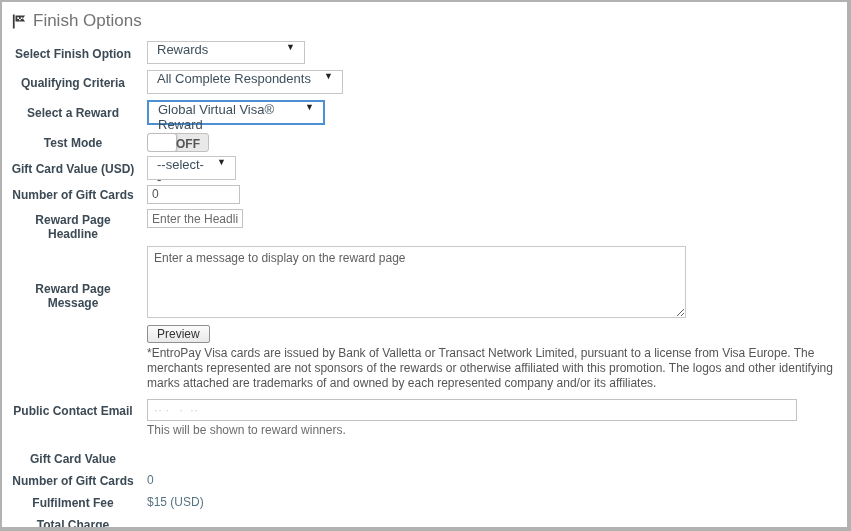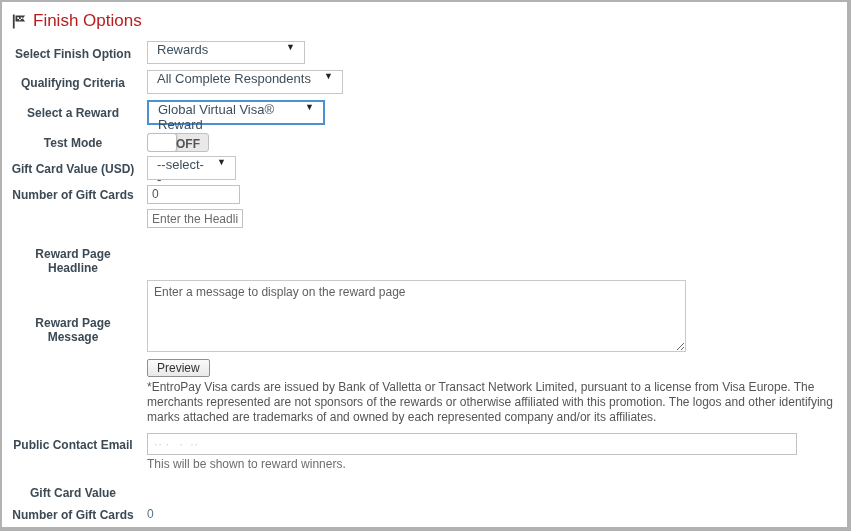--- a/index.html
+++ b/index.html
@@ -5,21 +5,21 @@
   * { box-sizing: border-box; }
   body { margin: 0; background: #fff; font-family: "Liberation Sans", sans-serif; }
   .page {
     width: 851px; height: 531px;
     border: solid #b2b2b2; border-width: 2px 4px 4px 2px;
     background: #fff; overflow: hidden;
     padding: 7px 0 0 8px; position: relative;
   }
   
   .hdr { display: flex; align-items: center; gap: 7px; margin: 2px 0 10px 2px; }
-  .hdr-title { font-size: 17px; color: #b91c1c; }
+  .hdr-title { font-size: 17px; color: #737373; }
   .flag-ic { width: 14px; height: 15px; display: inline-block; }
   
   .row { display: flex; margin-bottom: 6px; }
   .lbl {
     width: 137px; flex-shrink: 0; text-align: center; padding-right: 11px;
     font-size: 12px; font-weight: bold; color: #3c4a55; padding-top: 6px;
   }
   .ctl { flex: 1; min-width: 0; }
   
   .sel {
@@ -135,21 +135,21 @@
   </div>
 
   <div class="row mb5">
     <div class="lbl" style="padding-top:4px;">Number of Gift Cards</div>
     <div class="ctl">
       <input type="text" class="in-sm in-num" value="0" style="">
     </div>
   </div>
 
   <div class="row mb5">
-    <div class="lbl" style="padding-top:4px;margin-top:34px;">Reward Page Headline</div>
+    <div class="lbl" style="padding-top:4px;">Reward Page Headline</div>
     <div class="ctl">
       <input type="text" class="in-sm in-head" value="Enter the Headline for" style="">
     </div>
   </div>
 
   <div class="row" style="margin-bottom:2px;">
     <div class="lbl" style="padding-top:4px;margin-top:32px;">Reward Page Message</div>
     <div class="ctl">
       <textarea placeholder="Enter a message to display on the reward page" style=""></textarea>
     </div>

